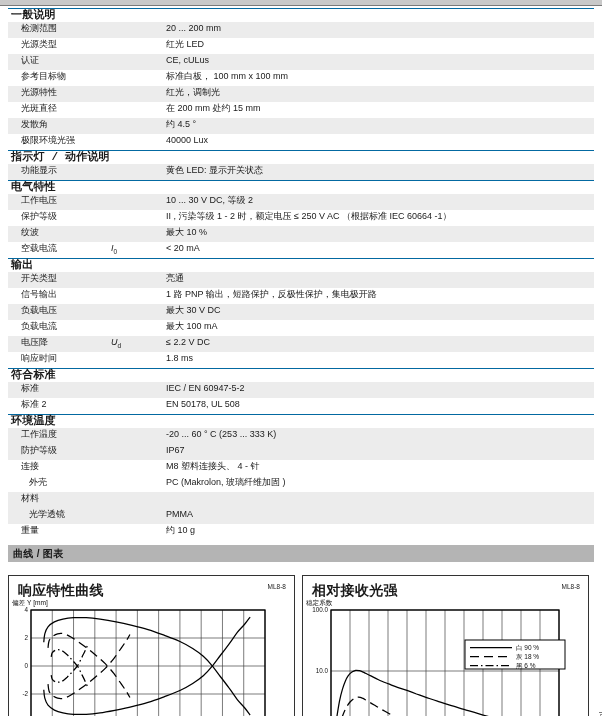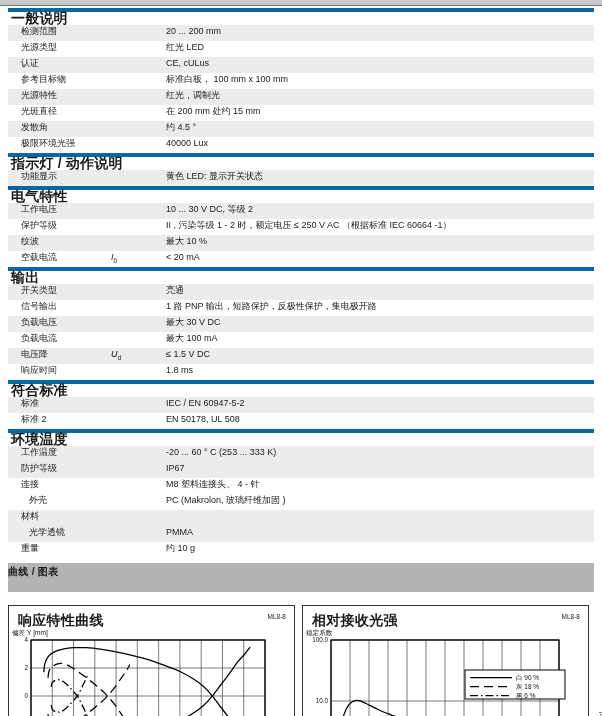--- a/index.html
+++ b/index.html
@@ -1,31 +1,31 @@
 <!DOCTYPE html>
 <html><head>
 <meta charset="utf-8">
 <style>
   html,body{margin:0;padding:0;background:#fff;}
   body{width:602px;height:716px;position:relative;overflow:hidden;
        font-family:"Liberation Sans","DejaVu Sans",sans-serif;color:#1a1a1a;
        -webkit-font-smoothing:antialiased;}
   .top-strip{height:5px;background:#c9c9c9;border-bottom:1px solid #7a7a7a;}
   .spec-table{margin:2px 8px 0 8px;width:586px;}
-  .sec-header{font-weight:bold;font-size:14px;line-height:13px;height:13px;
-              padding-left:3px;border-top:4px solid #0369a1;letter-spacing:.2px;}
+  .sec-header{font-weight:bold;font-size:11px;line-height:13px;height:13px;
+              padding-left:3px;border-top:1px solid #0369a1;letter-spacing:.2px;font-family:Liberation Mono, monospace;}
   .spec-row{position:relative;height:16px;font-size:9px;line-height:12.3px;}
   .spec-row.stripe{background:#ececec;}
   .rl{position:absolute;left:13px;top:0;white-space:nowrap;}
   .rl.ind{left:21px;}
   .rs{position:absolute;left:103px;top:0;font-style:italic;white-space:nowrap;}
   .rs sub{font-size:6.5px;font-style:normal;}
   .rv{position:absolute;left:127px;top:0;white-space:nowrap;margin-left:31px;}
-  .band{margin:5px 8px 12px 8px;height:29px;background:#b4b4b4;font-weight:bold;
-        font-size:10px;line-height:17px;letter-spacing:.3px;}
+  .band{margin:5px 8px 12px 8px;height:17px;background:#b4b4b4;font-weight:bold;
+        font-size:10px;line-height:17px;padding-left:5px;letter-spacing:.3px;}
   .charts{display:flex;gap:7px;margin:13px 0 0 8px;}
   .tile{position:relative;width:287px;height:221px;border:1px solid #333;background:#fff;box-sizing:border-box;}
   .tile-title{position:absolute;top:6px;left:9px;font-weight:bold;font-size:14px;letter-spacing:.3px;}
   .tile-badge{position:absolute;top:7px;right:8px;font-size:6.5px;color:#222;}
   .tile svg{position:absolute;left:2px;top:22px;}
   .side-text{position:absolute;right:-3px;bottom:4px;font-size:7px;color:#222;
              white-space:nowrap;transform:rotate(-90deg);transform-origin:100% 100%;}
 </style>
 </head>
 <body>
@@ -102,21 +102,21 @@
       <span class="rl">负载电压</span>
       <span class="rv">最大 30 V DC</span>
     </div>
     <div class="spec-row">
       <span class="rl">负载电流</span>
       <span class="rv">最大 100 mA</span>
     </div>
     <div class="spec-row stripe">
       <span class="rl">电压降</span>
       <span class="rs">U<sub>d</sub></span>
-      <span class="rv">≤ 1.5 V DC</span>
+      <span class="rv">≤ 2.2 V DC</span>
     </div>
     <div class="spec-row">
       <span class="rl">响应时间</span>
       <span class="rv">1.8 ms</span>
     </div>
     <div class="sec-header">符合标准</div>
     <div class="spec-row stripe">
       <span class="rl">标准</span>
       <span class="rv">IEC / EN 60947-5-2</span>
     </div>

